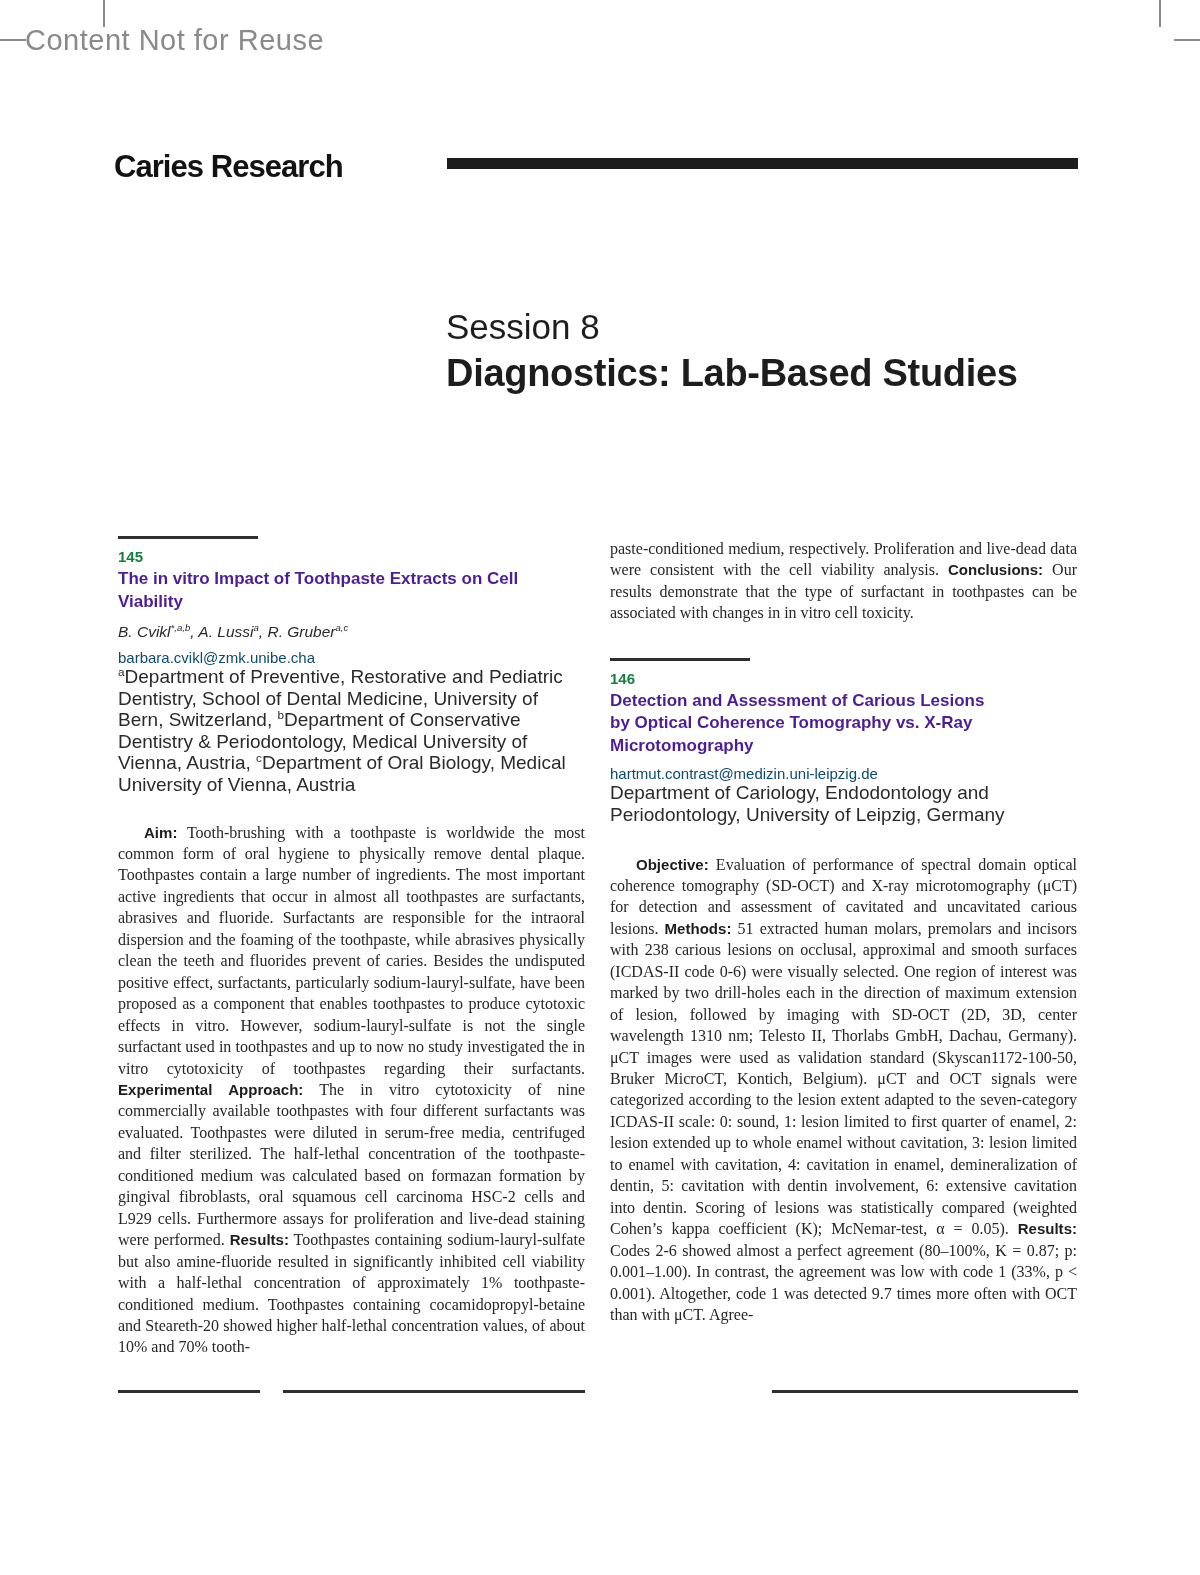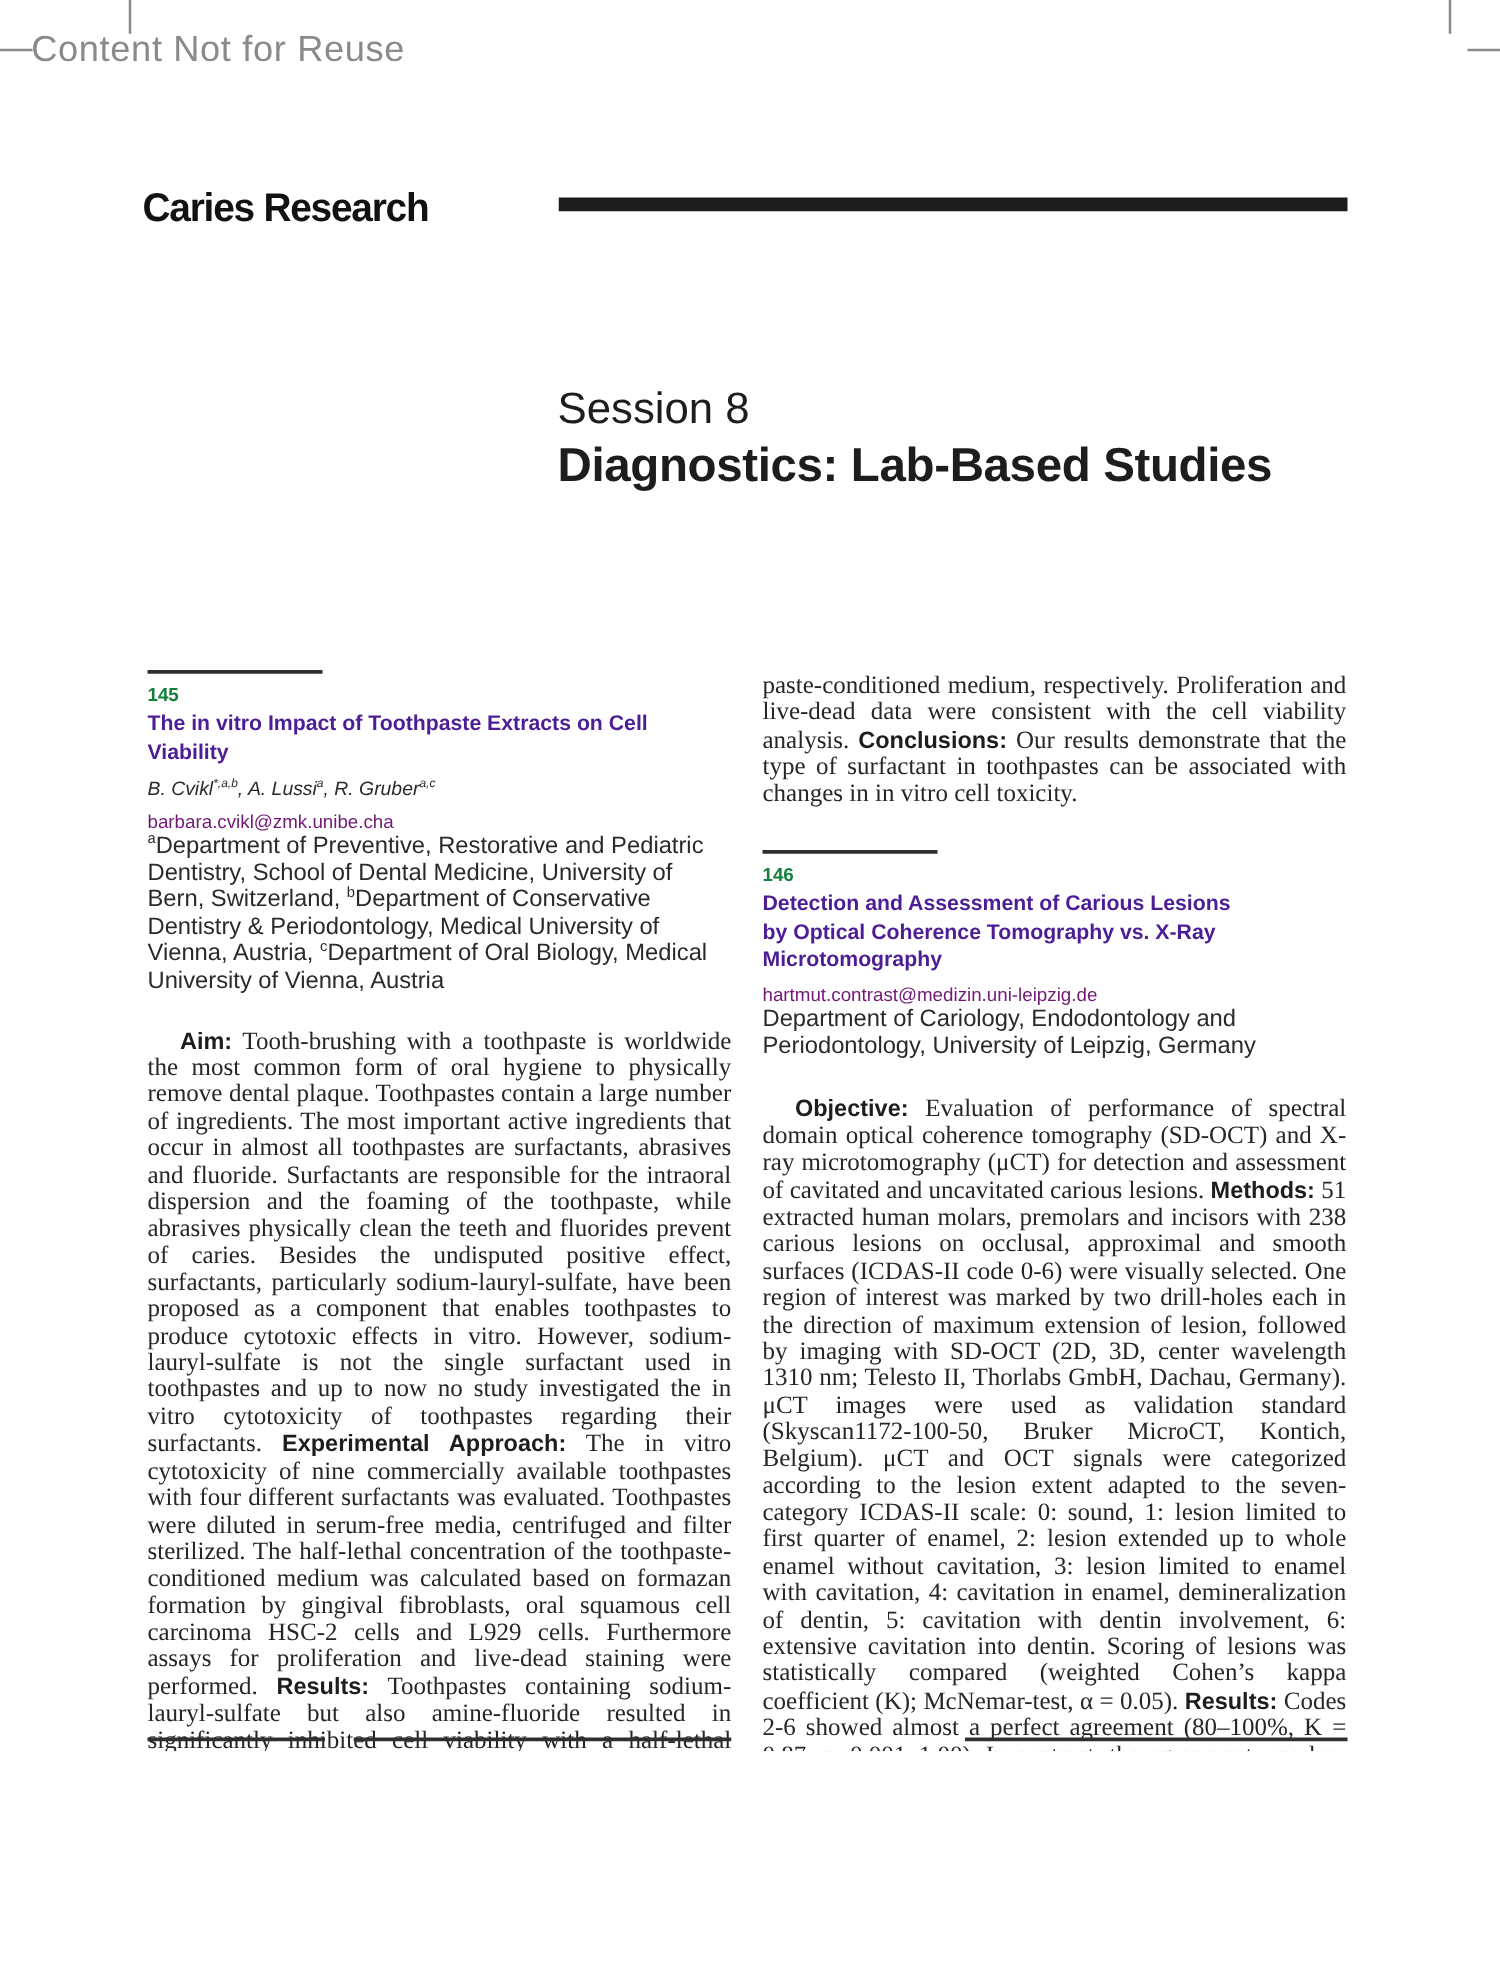--- a/index.html
+++ b/index.html
@@ -27,26 +27,26 @@
   .col-left { left:118px; }
   .col-right { left:610px; }
 
   .abs-rule { width:140px; height:3px; background:#2f2f2f; }
   .abs-num { margin-top:9px; font-size:15px; font-weight:700; color:#15803d; }
   .abs-title {
     margin:3px 0 0 0; font-size:17px; font-weight:700; color:#4c1d95;
     line-height:22.5px; white-space:pre-line;
   }
   .abs-authors { margin:10px 0 0 0; font-style:italic; font-size:15.5px; color:#2a2a2a; }
-  .abs-email { margin:8px 0 0 0; font-size:15px; color:#701a75; }
+  .abs-email { margin:8px 0 0 0; font-size:15px; color:#0c4a6e; }
   .abs-affil { margin:0; font-size:19px; line-height:21.6px; color:#2a2a2a; }
   sup { font-size:0.62em; line-height:0; vertical-align:super; }
 
   .body-text {
-    font-family:"Liberation Serif", serif; font-size:20px; line-height:21.45px;
+    font-family:"Liberation Serif", serif; font-size:16px; line-height:21.45px;
     text-align:justify; color:#262626; margin:0; hyphens:none;
   }
   .bh { font-family:"Liberation Sans", sans-serif; font-weight:700; font-size:0.94em; color:#1d1d1d; }
   .indent { text-indent:26px; }
   .body-first { margin-top:26px; }
   .cont { margin-top:2px; }
   .sect-146 { margin-top:34px; }
   .body-146 { margin-top:28px; }
 
   .footer-block { position:absolute; top:1390px; font-family:"Liberation Serif", serif; font-size:15.5px; color:#ef4444; }

